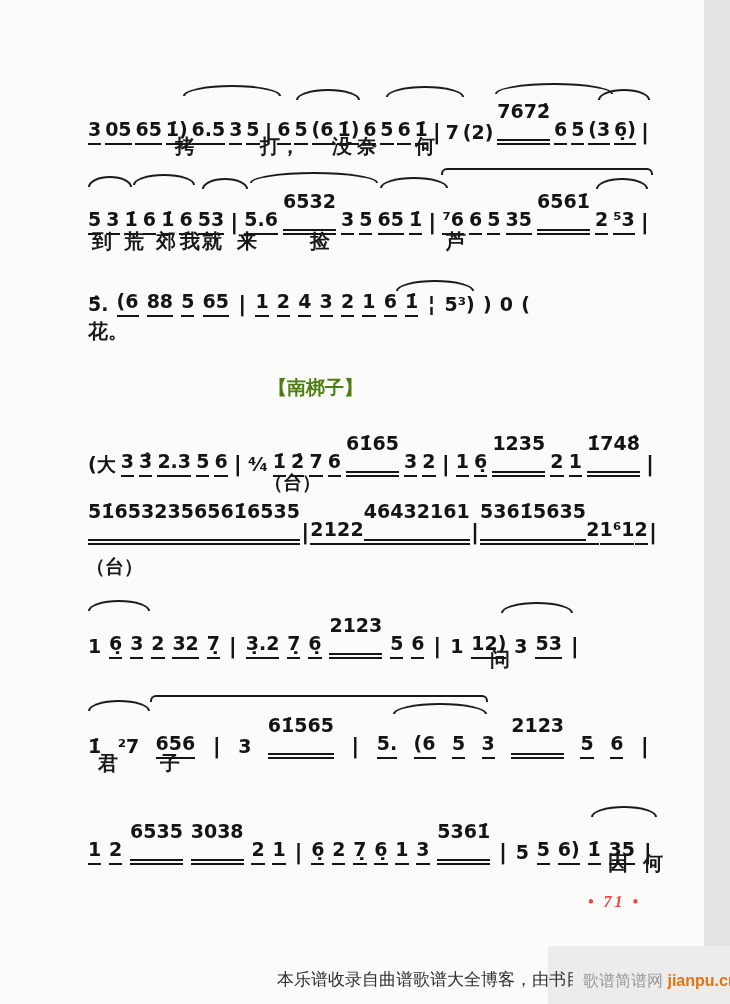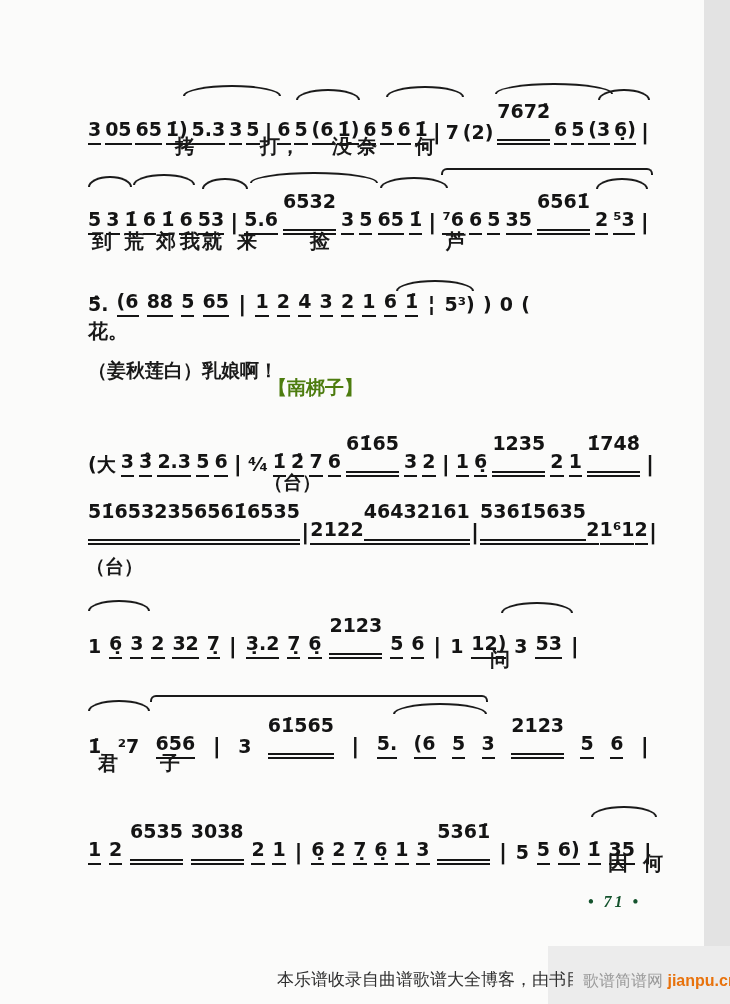--- a/index.html
+++ b/index.html
@@ -58,21 +58,21 @@
   }
   .sub-mark{
     position:absolute;
     font-family:"Liberation Serif",serif;
     font-weight:700;font-size:19px;color:#191919;
   }
   .page-number{
     position:absolute;left:588px;top:893px;
     font-family:"Liberation Serif",serif;
     font-style:italic;font-weight:700;font-size:16px;
-    letter-spacing:3px;color:#14532d;
+    letter-spacing:3px;color:#ef4444;
   }
   
   .wm-notice{
     position:absolute;left:277px;top:968px;
     font-family:"Liberation Sans",sans-serif;
     font-size:17px;color:#2f2f2f;white-space:nowrap;
   }
   .wm-clip{display:inline-block;width:7px;overflow:hidden;vertical-align:bottom;white-space:nowrap;}
   .wm-site{
     position:absolute;left:583px;top:971px;
@@ -88,21 +88,21 @@
 <div class="page">
 
   <div class="edge-right"></div>
   <div class="corner-band"></div>
 
   <div class="notation" style="left:88px;top:98px;width:562px">
       <span class="u1">3</span>
       <span class="u1">05</span>
       <span class="u1">65</span>
       <span class="u1">1̇)</span>
-      <span class="u1">5.3</span>
+      <span class="u1">6.5</span>
       <span class="u1">3</span>
       <span class="u1">5</span>
       <span class="bar">|</span>
       <span class="u1">6</span>
       <span class="u1">5</span>
       <span class="u1">(6</span>
       <span class="u1">1̇)</span>
       <span class="u1">6</span>
       <span class="u1">5</span>
       <span class="u1">6</span>
@@ -186,21 +186,20 @@
       <span class="u1">1̇</span>
       <span class="bar">¦</span>
       <span>5³)</span>
       <span>)</span>
       <span>0</span>
       <span>(</span>
     </div>
   <i class="slur" style="left:396px;top:280px;width:74px"></i>
   <span class="lyric" style="left:88px;top:318px">花。</span>
 
-  <div class="spoken">（姜秋莲白）乳娘啊！</div>
   <div class="section-label">【南梆子】</div>
 
   <div class="notation" style="left:88px;top:430px;width:567px">
       <span>(大</span>
       <span class="u1">3</span>
       <span class="u1">3̂</span>
       <span class="u1">2.3</span>
       <span class="u1">5</span>
       <span class="u1">6</span>
       <span class="bar">|</span>

